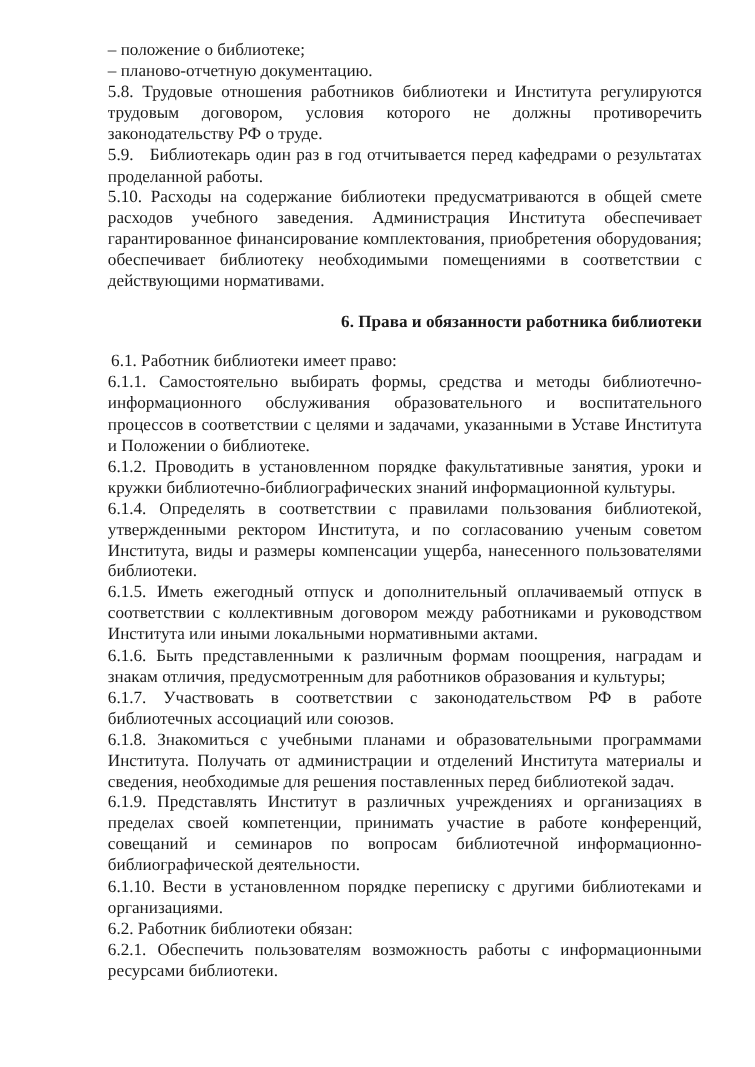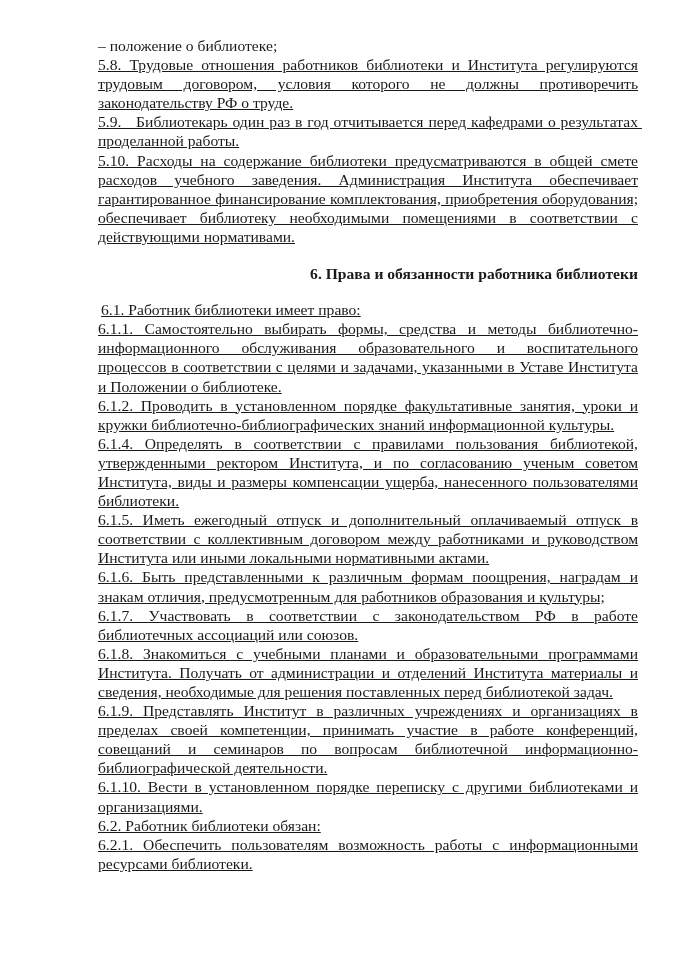--- a/index.html
+++ b/index.html
@@ -7,34 +7,35 @@
   .page {
     position: absolute;
     left: 98px;
     top: 36px;
     width: 540px;
     font-family: "Liberation Serif", "DejaVu Serif", serif;
     font-size: 15.6px;
     line-height: 19.1px;
     color: #1a1a1a;
   }
-  .p { margin: 0; text-align: justify; text-align-last: left; text-decoration: underline; }
+  .p { margin: 0; text-align: justify; text-align-last: left; }
   .dash-item { margin: 0; }
   .heading {
     margin: 18px 0 17px 0;
     text-align: right;
     font-weight: bold;
   }
   .indent1 { padding-left: 3px; }
 </style>
 </head>
 <body>
 
 <div class="page">
   <p class="dash-item">– положение о библиотеке;</p>
+  <p class="dash-item">– планово-отчетную документацию.</p>
 
   <p class="p">5.8. Трудовые отношения работников библиотеки и Института регулируются трудовым договором, условия которого не должны противоречить законодательству РФ о труде.</p>
   <p class="p" style="white-space:pre-wrap">5.9.   Библиотекарь один раз в год отчитывается перед кафедрами о результатах проделанной работы.</p>
   <p class="p">5.10. Расходы на содержание библиотеки предусматриваются в общей смете расходов учебного заведения. Администрация Института обеспечивает гарантированное финансирование комплектования, приобретения оборудования; обеспечивает библиотеку необходимыми помещениями в соответствии с действующими нормативами.</p>
 
   <p class="heading">6. Права и обязанности работника библиотеки</p>
 
   <p class="p indent1">6.1. Работник библиотеки имеет право:</p>
   <p class="p">6.1.1. Самостоятельно выбирать формы, средства и методы библиотечно-информационного обслуживания образовательного и воспитательного процессов в соответствии с целями и задачами, указанными в Уставе Института и Положении о библиотеке.</p>
   <p class="p">6.1.2. Проводить в установленном порядке факультативные занятия, уроки и кружки библиотечно-библиографических знаний информационной культуры.</p>

